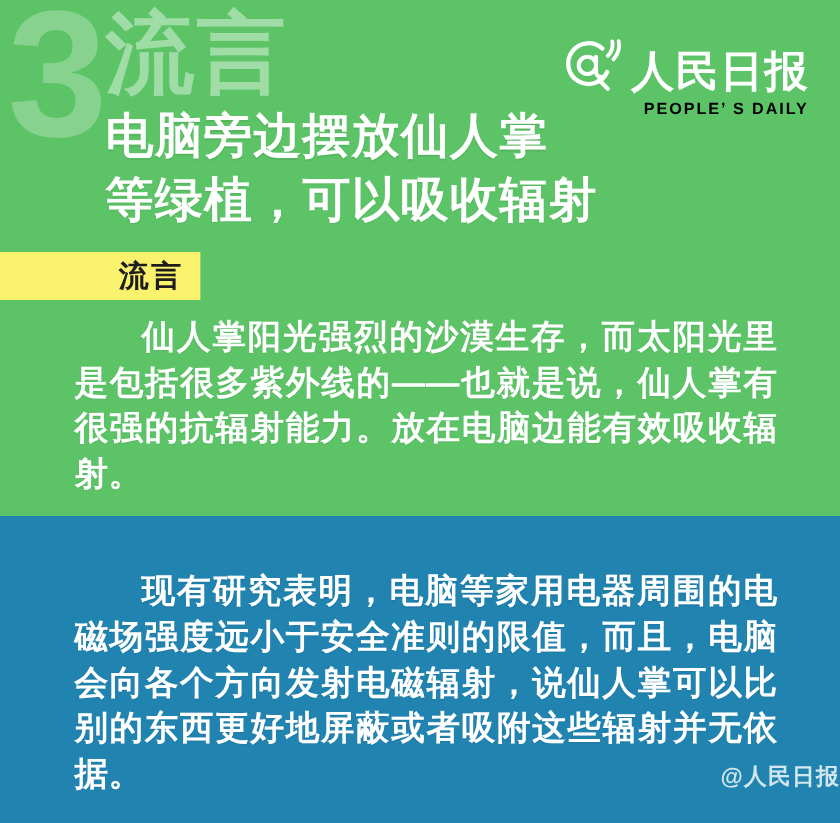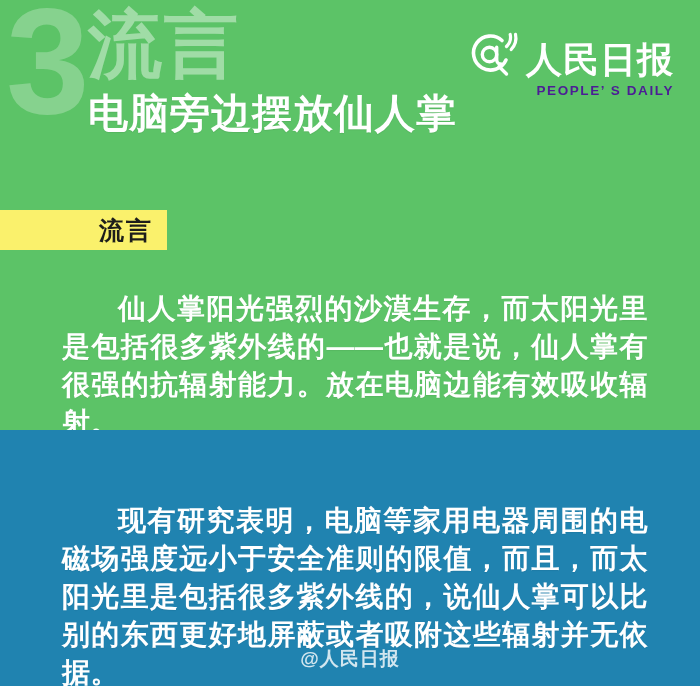--- a/index.html
+++ b/index.html
@@ -95,21 +95,21 @@
     font-size: 36px;
     font-weight: 700;
     line-height: 1;
     letter-spacing: 1px;
     white-space: nowrap;
     padding-bottom: 2px;
   }
   .logo-en {
     width: 100%;
     text-align: right;
-    color: #4c1d95;
+    color: #000000;
     font-size: 13.5px;
     font-weight: 700;
     letter-spacing: 1.6px;
     line-height: 1;
     margin-top: 4px;
     padding-right: 2px;
     white-space: nowrap;
   }
 
   
@@ -158,50 +158,50 @@
     width: 586px;
     color: #ffffff;
     font-size: 28px;
     font-weight: 700;
     line-height: 1.36;
     letter-spacing: 0.5px;
     text-indent: 56px;
     text-align: justify;
     text-justify: inter-ideograph;
     text-shadow: 0 1px 1px rgba(0,0,0,0.06);
-    margin-top: 28px;
   }
   #rumor-text { top: 12px; }
   #truth-text { top: 44px; }
 
   .watermark {
     position: absolute;
     left: 0;
-    bottom: 14px;
-    width: 700px;
-    text-align: center;
+    bottom: 26px;
+    width: 700px;
+    text-align: right;
     color: rgba(255,255,255,0.80);
     font-size: 19px;
     font-weight: 700;
     letter-spacing: 1px;
   }
 </style>
 </head>
 <body>
 
 <div id="poster">
 
   <div class="header">
 
     <div class="big-number">3</div>
 
     <div class="ghost-word">流言</div>
 
     <div class="headline">
       <span class="hl-line">电脑旁边摆放仙人掌</span>
+      <span class="hl-line">等绿植，可以吸收辐射</span>
     </div>
 
     <div class="logo">
       <div class="logo-row">
         <span class="logo-at">
           <svg width="52" height="52" viewBox="0 0 52 52" aria-hidden="true">
 
             <path d="M34 12.5a17 17 0 1 0 4 19.5" fill="none" stroke="#ffffff" stroke-width="3.6" stroke-linecap="round"></path>
 
             <circle cx="21.5" cy="26.5" r="7.2" fill="none" stroke="#ffffff" stroke-width="3.4"></circle>
@@ -221,18 +221,18 @@
 
   <div class="section-rumor">
     <div class="body-text" id="rumor-text">仙人掌阳光强烈的沙漠生存，而太阳光里是包括很多紫外线的——也就是说，仙人掌有很强的抗辐射能力。放在电脑边能有效吸收辐射。</div>
   </div>
 
   <div class="tag-band" id="tag-rumor">
     <span class="tag-text">流言</span>
   </div>
 
   <div class="section-truth">
-    <div class="body-text" id="truth-text">现有研究表明，电脑等家用电器周围的电磁场强度远小于安全准则的限值，而且，而太阳光里是包括很多紫外线的，说仙人掌可以比别的东西更好地屏蔽或者吸附这些辐射并无依据。</div>
+    <div class="body-text" id="truth-text">现有研究表明，电脑等家用电器周围的电磁场强度远小于安全准则的限值，而且，电脑会向各个方向发射电磁辐射，说仙人掌可以比别的东西更好地屏蔽或者吸附这些辐射并无依据。</div>
     <div class="watermark">@人民日报</div>
   </div>
 
 
 </div>
 
 </body></html>

